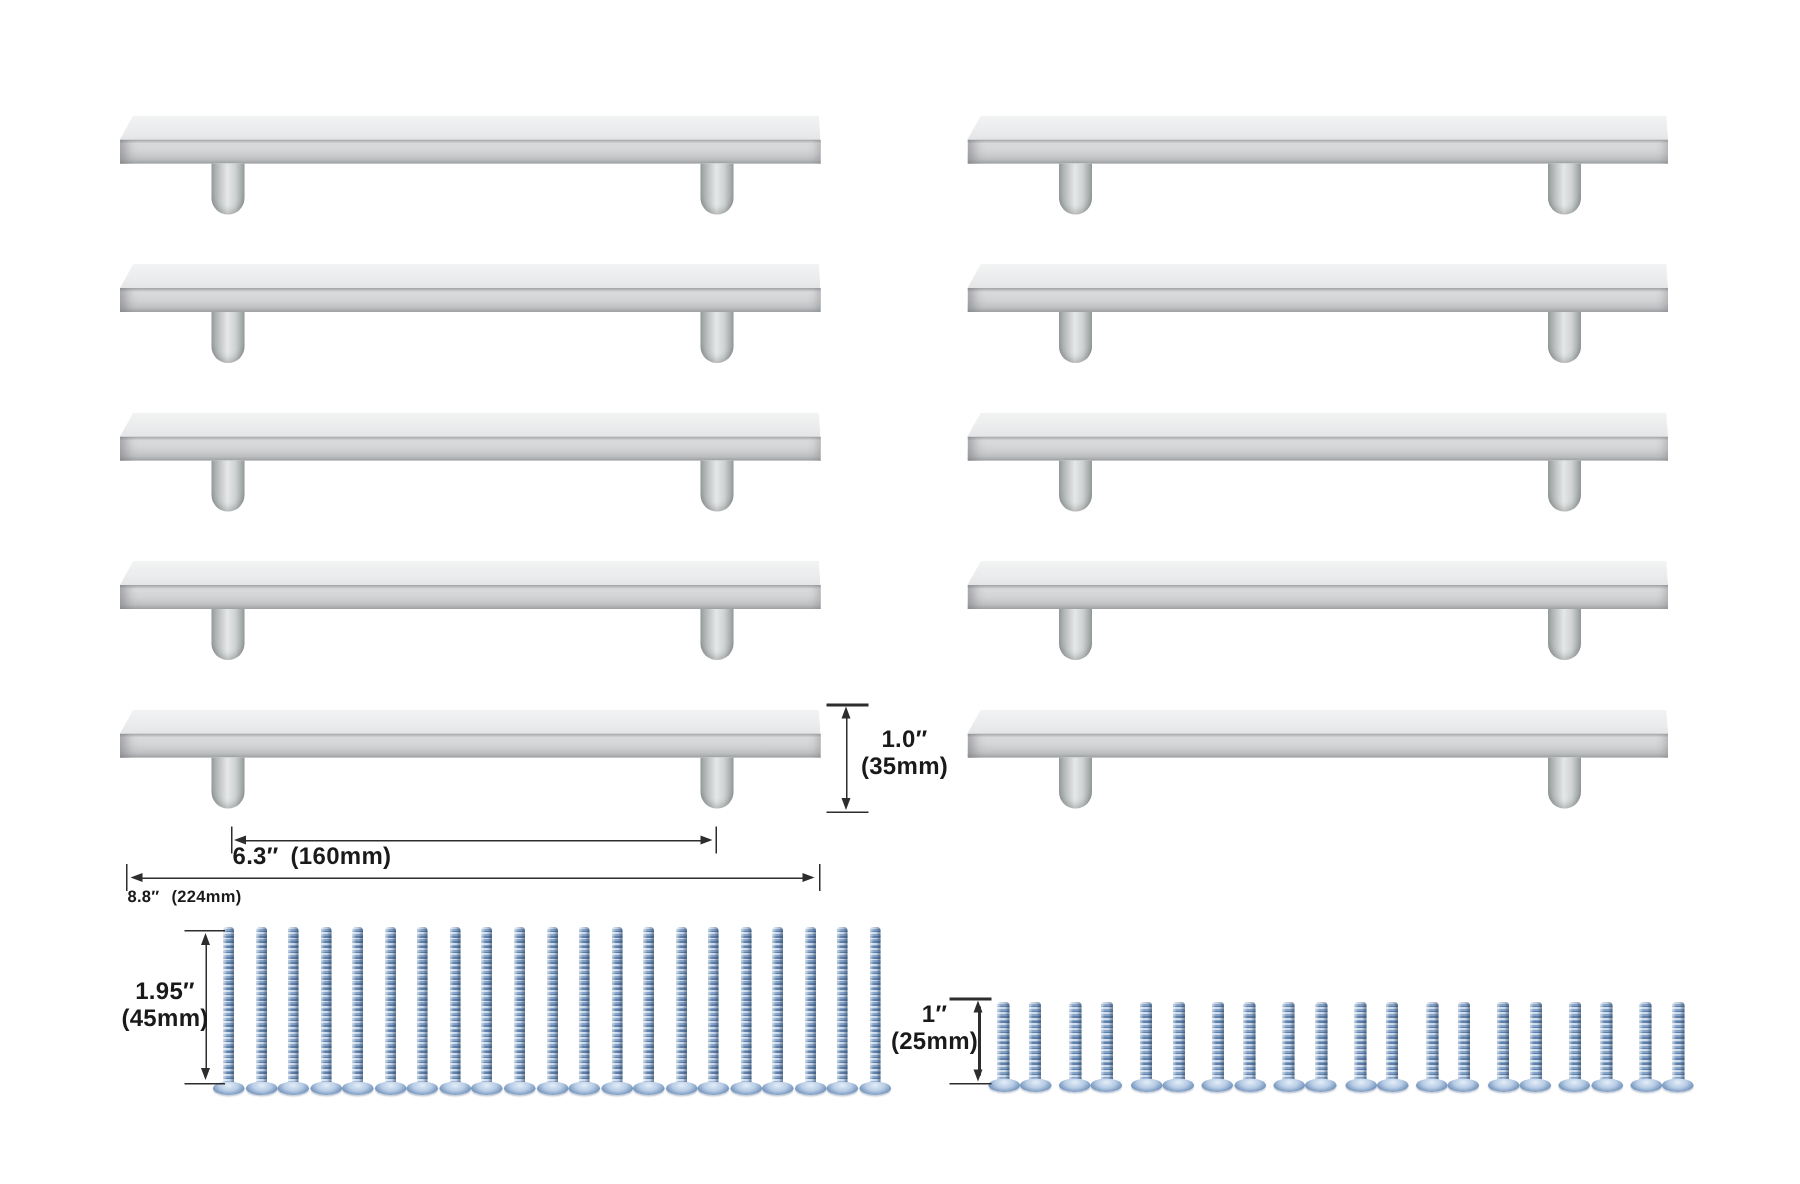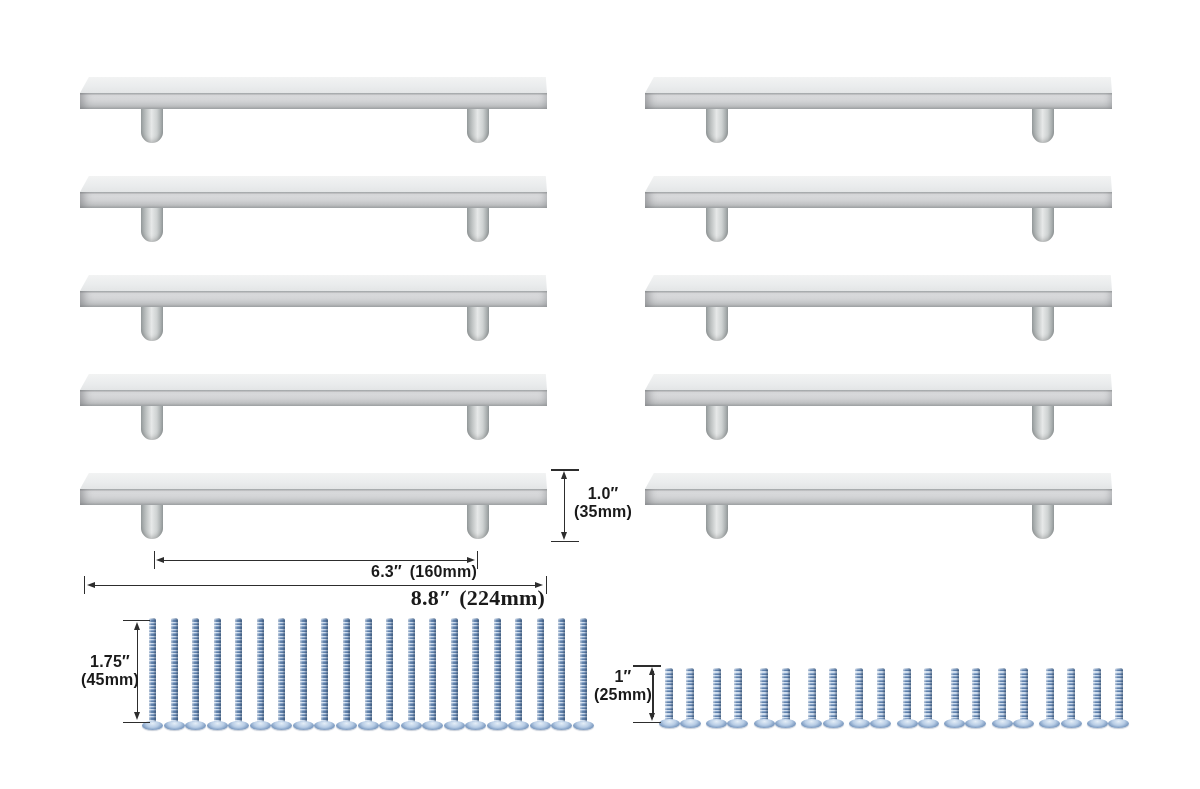--- a/index.html
+++ b/index.html
@@ -39,23 +39,23 @@
   .ah{position:absolute;width:0;height:0;}
   .ah-up{border-left:3.5px solid transparent;border-right:3.5px solid transparent;border-bottom:8px solid var(--line,#2d2d2d);}
   .ah-down{border-left:3.5px solid transparent;border-right:3.5px solid transparent;border-top:8px solid var(--line,#2d2d2d);}
   .ah-left{border-top:3.5px solid transparent;border-bottom:3.5px solid transparent;border-right:8px solid var(--line,#2d2d2d);}
   .ah-right{border-top:3.5px solid transparent;border-bottom:3.5px solid transparent;border-left:8px solid var(--line,#2d2d2d);}
 
   .dim-label{position:absolute;color:var(--text,#1a1a1a);font-weight:bold;
     font-size:16px;line-height:18px;text-align:center;letter-spacing:.2px;}
   .dim-label .dl{display:block;}
   .dim-label-h{position:absolute;color:var(--text,#1a1a1a);font-weight:bold;
-    font-size:16px;line-height:18px;text-align:right;letter-spacing:.2px;white-space:nowrap;}
+    font-size:16px;line-height:18px;text-align:left;letter-spacing:.2px;white-space:nowrap;}
   .dim-label-h .gap{margin-left:8px;}
-  .fs17{font-size:22px;font-family:Liberation Serif, serif;}
+  .fs17{font-size:11px;}
 </style>
 </head>
 <body>
 
 <div id="stage" style="--text: #1a1a1a; --line: #2d2d2d; --thread-light: #cfdded; --thread-mid: #86a3c8; --thread-dark: #5f80aa; --head-light: #e3edf7; --head-dark: #6f8fb8;">
 
   <div id="handles-layer">
       <div class="handle" style="left: 80px; top: 77px;">
         <div class="bar-top"></div>
         <div class="bar-front"></div>
@@ -313,21 +313,21 @@
   <div class="dim-label-h fs17" style="left:85px;top:589px;width:460px">
     <span>8.8″</span><span class="gap">(224mm)</span>
   </div>
 
   <div class="tick" style="left:123px;top:619.5px;width:27px;height:1.5px"></div>
   <div class="tick" style="left:123px;top:721.5px;width:27px;height:1.5px"></div>
   <div class="dline" style="left:136.5px;top:626px;width:1.5px;height:90px"></div>
   <div class="ah ah-up" style="left:133.5px;top:622px"></div>
   <div class="ah ah-down" style="left:133.5px;top:712px"></div>
   <div class="dim-label" style="left:74px;top:653px;width:72px">
-    <span class="dl">1.75″</span>
+    <span class="dl">1.95″</span>
     <span class="dl">(45mm)</span>
   </div>
 
   <div class="tick" style="left:633px;top:665px;width:28px;height:1.5px"></div>
   <div class="tick" style="left:633px;top:721.5px;width:28px;height:1.5px"></div>
   <div class="dline" style="left:652px;top:671px;width:1.5px;height:46px"></div>
   <div class="ah ah-up" style="left:649px;top:667px"></div>
   <div class="ah ah-down" style="left:649px;top:713px"></div>
   <div class="dim-label" style="left:592px;top:668px;width:62px">
     <span class="dl">1″</span>

